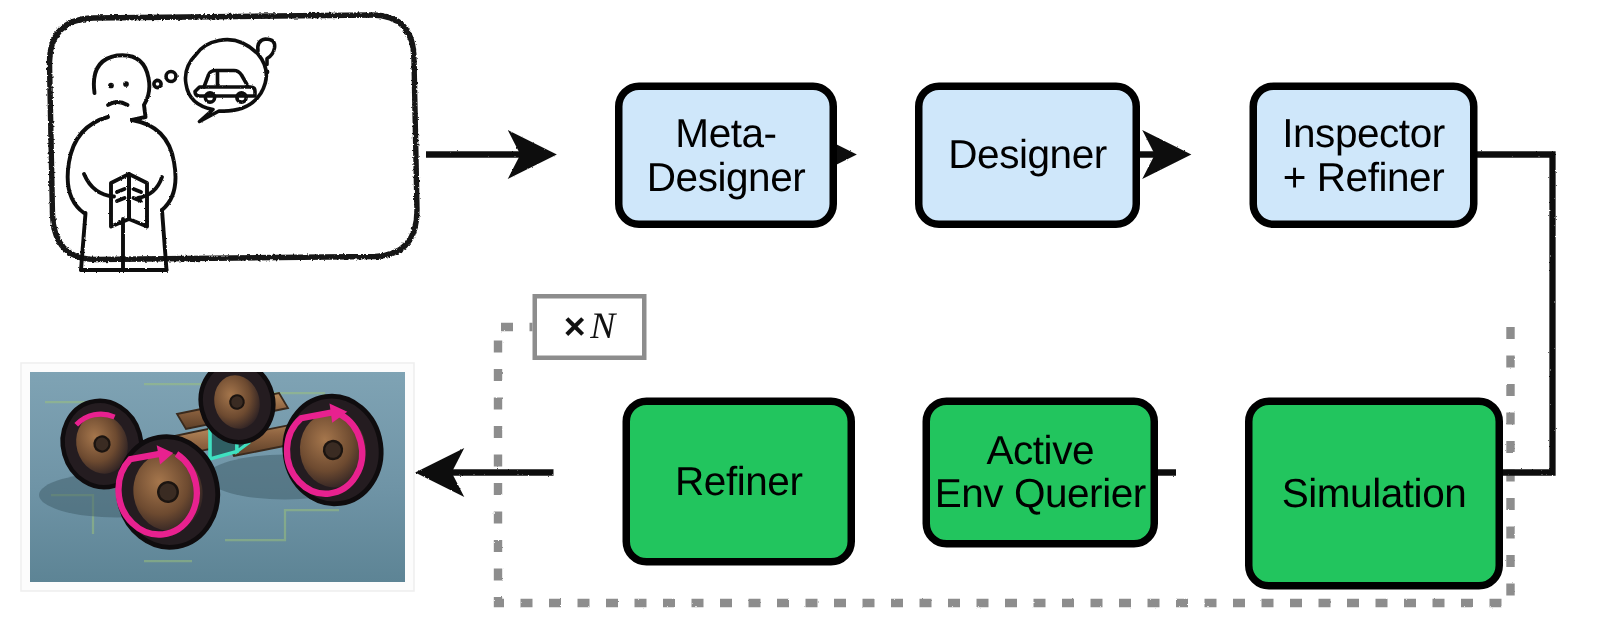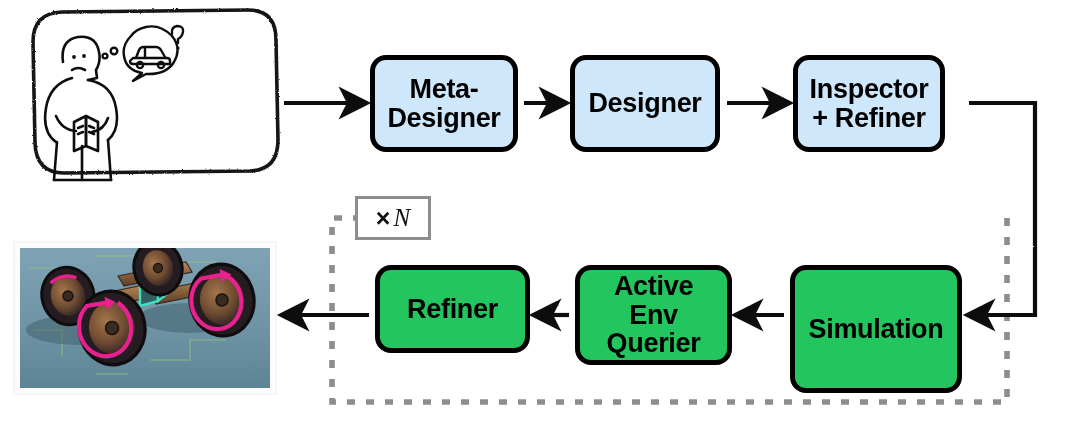--- a/index.html
+++ b/index.html
@@ -10,27 +10,28 @@
   #stage{position:absolute;left:0;top:0;width:1080px;height:425px;}
   #stage svg{position:absolute;left:0;top:0;}
 
   .node{
     position:absolute;
     box-sizing:border-box;
     border:5px solid #000000;
     border-radius:16px;
     display:flex;align-items:center;justify-content:center;
     text-align:center;
-    font-weight:bold;
+    font-weight:normal;
     font-size:27px;
     line-height:1.06;
     color:#000000;
     letter-spacing:-0.3px;
     white-space:pre-line;
     z-index:6;
+    margin-left:40px;
   }
   .node.blue{background:#cfe7fa;}
   .node.cream{background:#22c55e;}
 
   .sketch-text{
     position:absolute;
     font-size:24px;
     line-height:1.18;
     color:#0b0b0b;
     white-space:pre-line;
@@ -219,21 +220,21 @@
   <div class="node blue" style="left:570px;top:55px;width:150px;height:97px;">Designer</div>
 
   <div class="node blue" style="left:793px;top:55px;width:152px;height:97px;">Inspector
 + Refiner</div>
 
   <div class="node cream" style="left:790px;top:265px;width:172px;height:128px;">Simulation</div>
 
   <div class="node cream" style="left:575px;top:265px;width:157px;height:100px;">Active
 Env Querier</div>
 
-  <div class="node cream" style="left:375px;top:265px;width:155px;height:88px;">Refiner</div>
+  <div class="node cream" style="left:375px;top:265px;width:155px;height:112px;">Refiner</div>
 
 
   <div class="loop-badge" style="left:355px;top:196px;width:76px;height:44px;">
     <span class="times">×</span>
       <span>N</span>
   </div>
 
 </div>
 
 </body></html>

